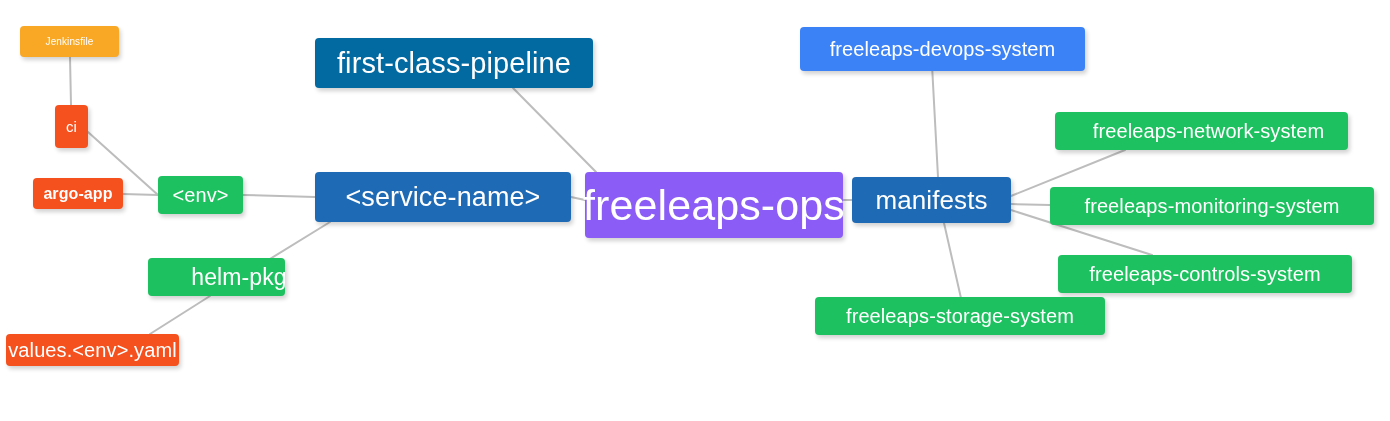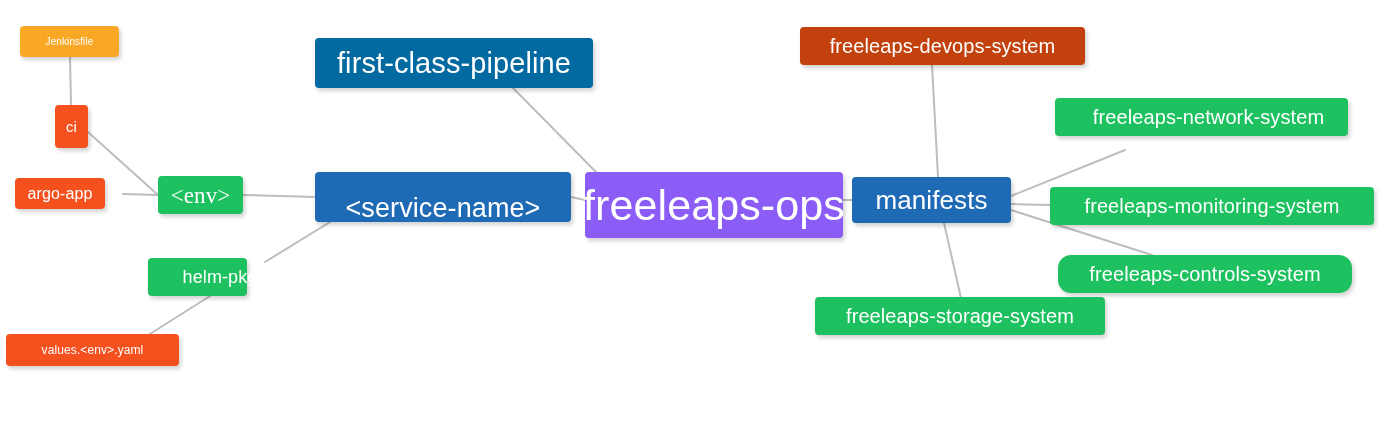--- a/index.html
+++ b/index.html
@@ -65,53 +65,53 @@
       <line x1="1011" y1="210" x2="1152" y2="255" stroke="#bdbdbd" stroke-width="2" stroke-linecap="round"></line>
       <line x1="944" y1="223" x2="963" y2="307" stroke="#bdbdbd" stroke-width="2" stroke-linecap="round"></line>
     </svg>
   <div id="node-layer">
       <div class="node" style="left: 20px; top: 26px; width: 99px; height: 31px; background: rgb(249, 168, 37); font-size: 10px;">
         <span class="node-label">Jenkinsfile</span>
       </div>
       <div class="node" style="left: 55px; top: 105px; width: 33px; height: 43px; background: rgb(244, 81, 30); font-size: 15px;">
         <span class="node-label">ci</span>
       </div>
-      <div class="node" style="left: 15px; top: 178px; width: 90px; height: 31px; background: rgb(244, 81, 30); font-size: 16px;">
+      <div class="node" style="left: 33px; top: 178px; width: 90px; height: 31px; background: rgb(244, 81, 30); font-size: 16px; font-weight: bold;">
         <span class="node-label">argo-app</span>
       </div>
-      <div class="node" style="left: 158px; top: 176px; width: 85px; height: 38px; background: rgb(30, 193, 95); font-size: 23px; font-family: Liberation Serif, serif;">
+      <div class="node" style="left: 158px; top: 176px; width: 85px; height: 38px; background: rgb(30, 193, 95); font-size: 20px;">
         <span class="node-label">&lt;env&gt;</span>
       </div>
-      <div class="node" style="left: 148px; top: 258px; width: 99px; height: 38px; background: rgb(30, 193, 95); font-size: 18px; padding-left: 45px;">
+      <div class="node" style="left: 148px; top: 258px; width: 137px; height: 38px; background: rgb(30, 193, 95); font-size: 23px; padding-left: 45px;">
         <span class="node-label">helm-pkg</span>
       </div>
-      <div class="node" style="left: 6px; top: 334px; width: 173px; height: 32px; background: rgb(244, 81, 30); font-size: 12px;">
+      <div class="node" style="left: 6px; top: 334px; width: 173px; height: 32px; background: rgb(244, 81, 30); font-size: 20px;">
         <span class="node-label">values.&lt;env&gt;.yaml</span>
       </div>
       <div class="node" style="left: 315px; top: 38px; width: 278px; height: 50px; background: #0369a1; font-size: 29px;">
         <span class="node-label">first-class-pipeline</span>
       </div>
-      <div class="node" style="left: 315px; top: 172px; width: 256px; height: 50px; background: rgb(31, 106, 180); font-size: 27px; align-items: flex-end;">
+      <div class="node" style="left: 315px; top: 172px; width: 256px; height: 50px; background: rgb(31, 106, 180); font-size: 27px;">
         <span class="node-label">&lt;service-name&gt;</span>
       </div>
       <div class="node" style="left: 585px; top: 172px; width: 258px; height: 66px; background: #8b5cf6; font-size: 43px;">
         <span class="node-label">freeleaps-ops</span>
       </div>
       <div class="node" style="left: 852px; top: 177px; width: 159px; height: 46px; background: rgb(31, 106, 180); font-size: 26px;">
         <span class="node-label">manifests</span>
       </div>
-      <div class="node" style="left: 800px; top: 27px; width: 285px; height: 38px; background: #c2410c; font-size: 20px;">
+      <div class="node" style="left: 800px; top: 27px; width: 285px; height: 44px; background: #3b82f6; font-size: 20px;">
         <span class="node-label">freeleaps-devops-system</span>
       </div>
-      <div class="node" style="left: 1055px; top: 98px; width: 293px; height: 38px; background: rgb(30, 193, 95); font-size: 20px; padding-left: 14px;">
+      <div class="node" style="left: 1055px; top: 112px; width: 293px; height: 38px; background: rgb(30, 193, 95); font-size: 20px; padding-left: 14px;">
         <span class="node-label">freeleaps-network-system</span>
       </div>
       <div class="node" style="left: 1050px; top: 187px; width: 324px; height: 38px; background: rgb(30, 193, 95); font-size: 20px;">
         <span class="node-label">freeleaps-monitoring-system</span>
       </div>
-      <div class="node" style="left: 1058px; top: 255px; width: 294px; height: 38px; background: rgb(30, 193, 95); font-size: 20px; border-radius: 13px;">
+      <div class="node" style="left: 1058px; top: 255px; width: 294px; height: 38px; background: rgb(30, 193, 95); font-size: 20px;">
         <span class="node-label">freeleaps-controls-system</span>
       </div>
       <div class="node" style="left: 815px; top: 297px; width: 290px; height: 38px; background: rgb(30, 193, 95); font-size: 20px;">
         <span class="node-label">freeleaps-storage-system</span>
       </div>
     </div>
 </div>
 
 </body></html>

